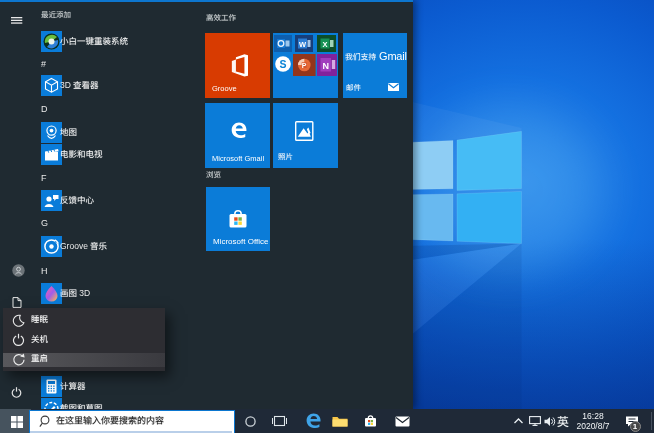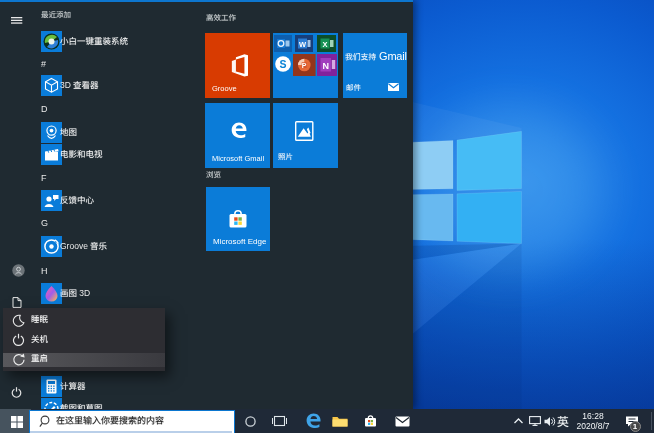--- a/index.html
+++ b/index.html
@@ -466,21 +466,21 @@
           <rect x="2.5" y="6" width="17" height="13.5" rx="1.5" fill="#fff"></rect>
           <path d="M7.8 6 a3.2 3.2 0 0 1 6.4 0" fill="none" stroke="#fff" stroke-width="1.5"></path>
           <g>
             <rect x="7.2" y="9.3" width="3.4" height="3.4" fill="#e64a19"></rect>
             <rect x="11.4" y="9.3" width="3.4" height="3.4" fill="#7cb342"></rect>
             <rect x="7.2" y="13.5" width="3.4" height="3.4" fill="#29b6f6"></rect>
             <rect x="11.4" y="13.5" width="3.4" height="3.4" fill="#fdd835"></rect>
           </g>
         </svg>
       </div>
-      <div class="tlbl" style="font-size:8px">Microsoft Edge</div>
+      <div class="tlbl" style="font-size:8px">Microsoft Office</div>
     </div>
 </div>
 <div class="abs" style="left:2.5px;top:308px;width:162.5px;height:63px;background:#2d2d32;z-index:30;box-shadow:5px 6px 12px rgba(0,0,0,.5)">
     <div class="abs" style="left:0;top:45px;width:162.5px;height:14.3px;background:linear-gradient(90deg,#58585c,#3a3a3f)"></div>
     <div class="abs" style="left:9px;top:5.5px">
       <svg width="13" height="13" viewBox="0 0 13 13" style="">
         <path d="M8.2 1.4 A5.5 5.5 0 1 0 11.9 8.9 A5.3 5.3 0 0 1 8.2 1.4 Z" fill="none" stroke="#e8e8e8" stroke-width="1.1"></path>
       </svg>
     </div>
     <div class="abs" style="left:28px;top:7.0px">

